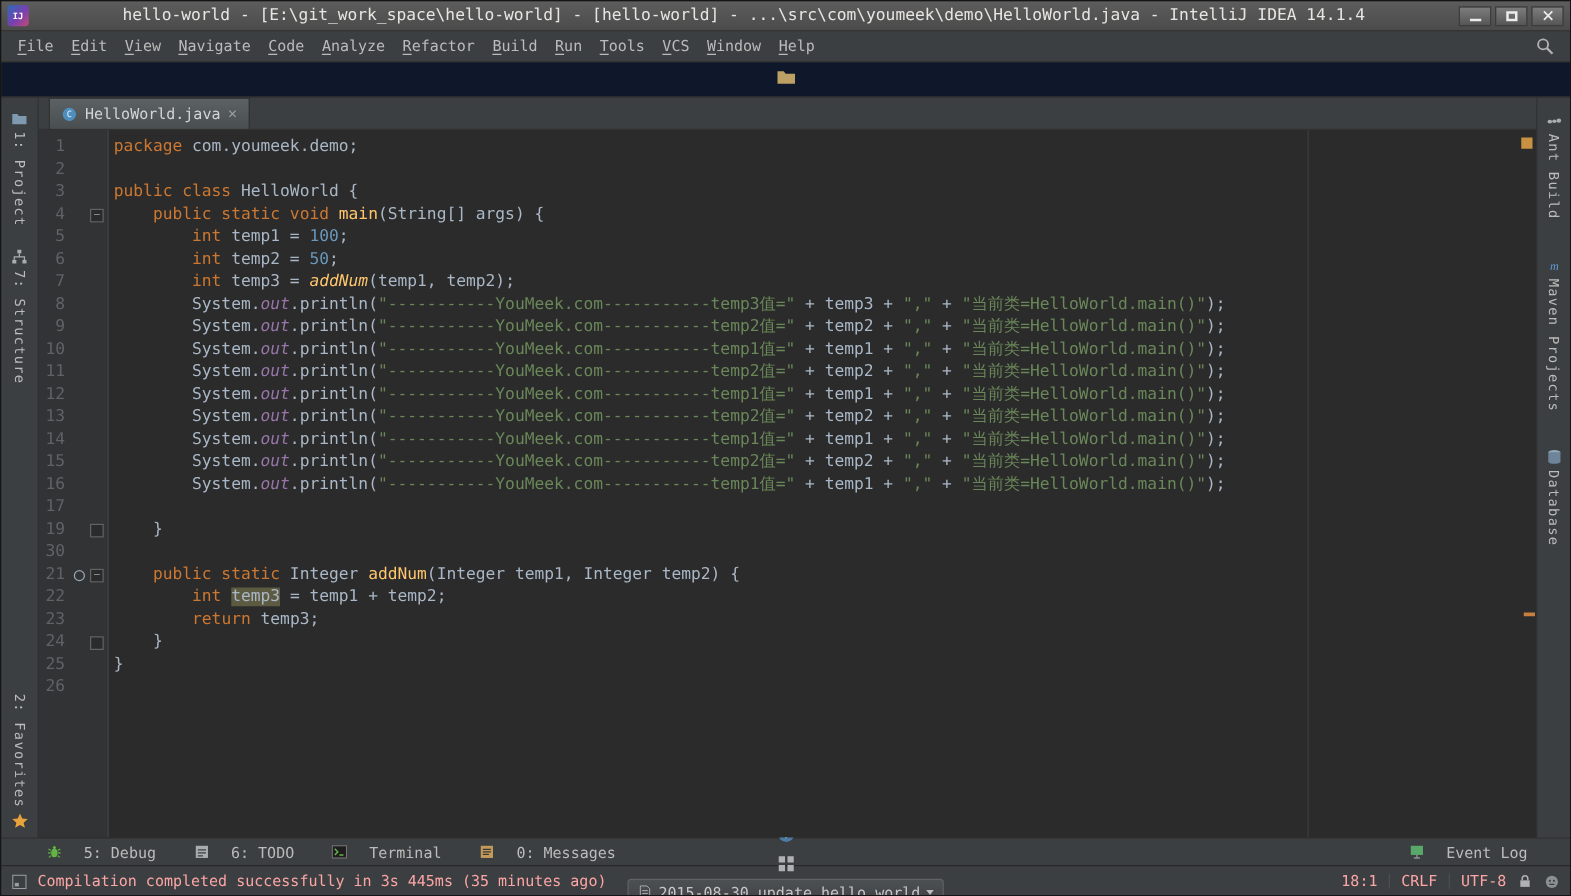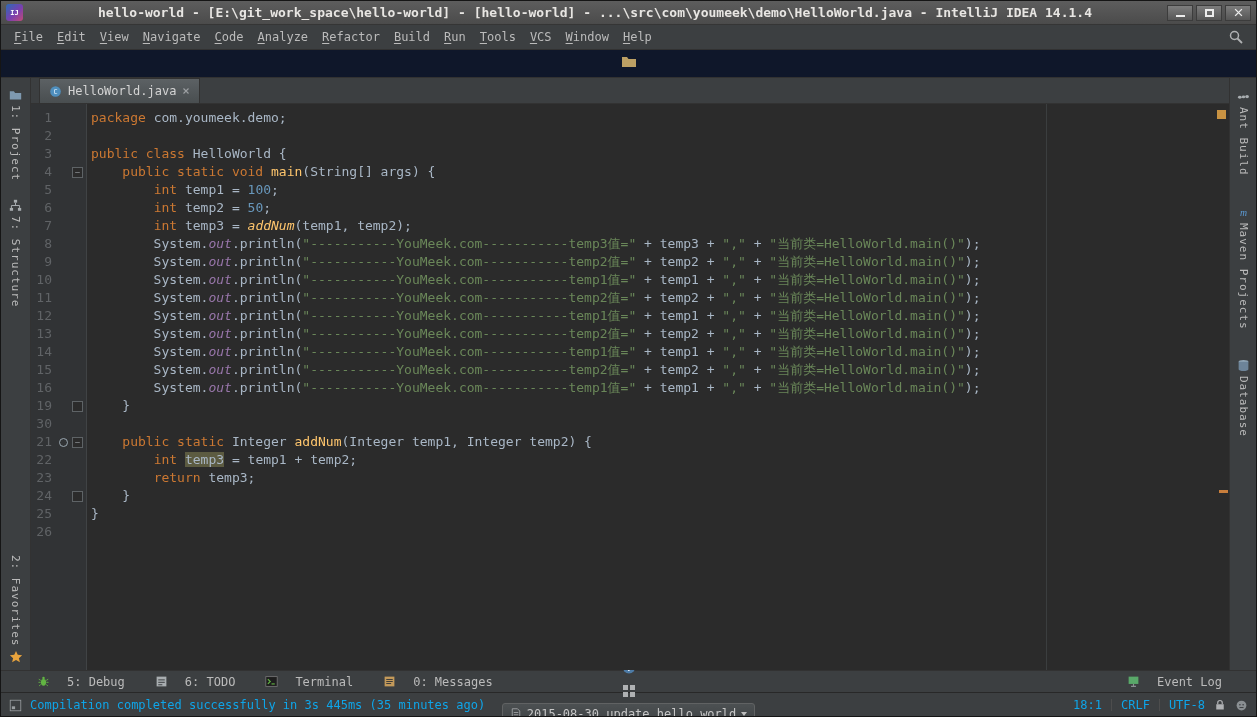--- a/index.html
+++ b/index.html
@@ -6,21 +6,21 @@
   html,body { margin:0; padding:0; background:#1a1a1a; }
   .app {
     position:relative; width:1257px; height:717px; overflow:hidden;
     background:#2B2B2B; border:1px solid #151515;
     font-family:"DejaVu Sans Mono", monospace; color:#BBBBBB;
   }
   
   .titlebar{height:24px;background:linear-gradient(#5d5d5d,#4b4b4b);display:flex;align-items:center;padding:0 5px;border-bottom:1px solid #353535;}
   .logo{width:17px;height:17px;border-radius:3px;background:linear-gradient(135deg,#2a6bb5,#7a3fb0 55%,#c14b77);display:flex;align-items:center;justify-content:center;flex:0 0 auto;}
   .logo::before{content:"IJ";font-size:7px;font-weight:bold;color:#fff;}
-  .title-text{flex:1;text-align:center;font-size:13px;font-weight:bold;color:#E8E6E3;white-space:nowrap;overflow:hidden;}
+  .title-text{flex:1;text-align:center;font-size:13px;font-weight:normal;color:#E8E6E3;white-space:nowrap;overflow:hidden;}
   .win-controls{display:flex;gap:3px;flex:0 0 auto;}
   .win-btn{width:26px;height:16px;background:linear-gradient(#7d7d7d,#565656);border:1px solid #3c3c3c;display:flex;align-items:center;justify-content:center;}
   .win-btn .bar{width:9px;height:2px;background:#ECECEC;margin-top:7px;}
   .win-btn .box{width:9px;height:8px;border:2px solid #ECECEC;}
   
   .menubar{height:25px;background:#3C3F41;display:flex;align-items:center;padding:0 8px 0 6px;border-bottom:1px solid #323232;font-size:12px;}
   .menu-items{display:flex;align-items:center;}
   .menu-item{padding:3px 7px;color:#BBBBBB;cursor:default;}
   .menu-item u{text-underline-offset:2px;}
   .menu-search{margin-left:auto;}
@@ -65,21 +65,21 @@
   .tk-fld{color:#9876AA;font-style:italic;}
   .tk-hl{color:#A9B7C6;background:#5C5B41;}
   .margin-guide{position:absolute;top:0;bottom:0;left:1015px;width:1px;background:#3B3E3F;}
   .err-corner{position:absolute;top:6px;right:3px;width:9px;height:9px;background:#C89242;}
   .stripe-mark{position:absolute;right:1px;top:386px;width:9px;height:3px;background:#C87E3C;}
   
   .bottom-strip{height:22px;background:#3C3F41;border-top:1px solid #323232;display:flex;align-items:center;padding:0 14px 0 30px;}
   .bitem{display:flex;align-items:center;gap:17px;font-size:12px;color:#BBBBBB;padding:0 6px;margin-right:18px;white-space:nowrap;}
   .bitem-right{margin-left:auto;margin-right:14px;}
   
-  .statusbar{height:25px;background:#3C3F41;border-top:1px solid #282828;display:flex;align-items:center;padding:0 8px;font-size:12px;color:#0ea5e9;}
+  .statusbar{height:25px;background:#3C3F41;border-top:1px solid #282828;display:flex;align-items:center;padding:0 8px;font-size:12px;color:#fca5a5;}
   .status-msg{margin-left:8px;white-space:nowrap;}
   .status-right{margin-left:auto;display:flex;align-items:center;gap:9px;}
   .ssep{width:1px;height:12px;background:#4d4d4d;}
   u{text-decoration:underline;}
 </style>
 </head>
 <body>
 
 <div class="app">
 
@@ -342,20 +342,21 @@
             <div class="crow"><span class="ln">7</span><span class="gic"></span><span class="foldc"></span><span class="codeln"><span class="tk-pl">        </span><span class="tk-kw">int </span><span class="tk-pl">temp3 = </span><span class="tk-call">addNum</span><span class="tk-pl">(temp1, temp2);</span></span></div>
             <div class="crow"><span class="ln">8</span><span class="gic"></span><span class="foldc"></span><span class="codeln"><span class="tk-pl">        System.</span><span class="tk-fld">out</span><span class="tk-pl">.println(</span><span class="tk-str">"-----------YouMeek.com-----------temp3值="</span><span class="tk-pl"> + temp3 + </span><span class="tk-str">","</span><span class="tk-pl"> + </span><span class="tk-str">"当前类=HelloWorld.main()"</span><span class="tk-pl">);</span></span></div>
             <div class="crow"><span class="ln">9</span><span class="gic"></span><span class="foldc"></span><span class="codeln"><span class="tk-pl">        System.</span><span class="tk-fld">out</span><span class="tk-pl">.println(</span><span class="tk-str">"-----------YouMeek.com-----------temp2值="</span><span class="tk-pl"> + temp2 + </span><span class="tk-str">","</span><span class="tk-pl"> + </span><span class="tk-str">"当前类=HelloWorld.main()"</span><span class="tk-pl">);</span></span></div>
             <div class="crow"><span class="ln">10</span><span class="gic"></span><span class="foldc"></span><span class="codeln"><span class="tk-pl">        System.</span><span class="tk-fld">out</span><span class="tk-pl">.println(</span><span class="tk-str">"-----------YouMeek.com-----------temp1值="</span><span class="tk-pl"> + temp1 + </span><span class="tk-str">","</span><span class="tk-pl"> + </span><span class="tk-str">"当前类=HelloWorld.main()"</span><span class="tk-pl">);</span></span></div>
             <div class="crow"><span class="ln">11</span><span class="gic"></span><span class="foldc"></span><span class="codeln"><span class="tk-pl">        System.</span><span class="tk-fld">out</span><span class="tk-pl">.println(</span><span class="tk-str">"-----------YouMeek.com-----------temp2值="</span><span class="tk-pl"> + temp2 + </span><span class="tk-str">","</span><span class="tk-pl"> + </span><span class="tk-str">"当前类=HelloWorld.main()"</span><span class="tk-pl">);</span></span></div>
             <div class="crow"><span class="ln">12</span><span class="gic"></span><span class="foldc"></span><span class="codeln"><span class="tk-pl">        System.</span><span class="tk-fld">out</span><span class="tk-pl">.println(</span><span class="tk-str">"-----------YouMeek.com-----------temp1值="</span><span class="tk-pl"> + temp1 + </span><span class="tk-str">","</span><span class="tk-pl"> + </span><span class="tk-str">"当前类=HelloWorld.main()"</span><span class="tk-pl">);</span></span></div>
             <div class="crow"><span class="ln">13</span><span class="gic"></span><span class="foldc"></span><span class="codeln"><span class="tk-pl">        System.</span><span class="tk-fld">out</span><span class="tk-pl">.println(</span><span class="tk-str">"-----------YouMeek.com-----------temp2值="</span><span class="tk-pl"> + temp2 + </span><span class="tk-str">","</span><span class="tk-pl"> + </span><span class="tk-str">"当前类=HelloWorld.main()"</span><span class="tk-pl">);</span></span></div>
             <div class="crow"><span class="ln">14</span><span class="gic"></span><span class="foldc"></span><span class="codeln"><span class="tk-pl">        System.</span><span class="tk-fld">out</span><span class="tk-pl">.println(</span><span class="tk-str">"-----------YouMeek.com-----------temp1值="</span><span class="tk-pl"> + temp1 + </span><span class="tk-str">","</span><span class="tk-pl"> + </span><span class="tk-str">"当前类=HelloWorld.main()"</span><span class="tk-pl">);</span></span></div>
             <div class="crow"><span class="ln">15</span><span class="gic"></span><span class="foldc"></span><span class="codeln"><span class="tk-pl">        System.</span><span class="tk-fld">out</span><span class="tk-pl">.println(</span><span class="tk-str">"-----------YouMeek.com-----------temp2值="</span><span class="tk-pl"> + temp2 + </span><span class="tk-str">","</span><span class="tk-pl"> + </span><span class="tk-str">"当前类=HelloWorld.main()"</span><span class="tk-pl">);</span></span></div>
             <div class="crow"><span class="ln">16</span><span class="gic"></span><span class="foldc"></span><span class="codeln"><span class="tk-pl">        System.</span><span class="tk-fld">out</span><span class="tk-pl">.println(</span><span class="tk-str">"-----------YouMeek.com-----------temp1值="</span><span class="tk-pl"> + temp1 + </span><span class="tk-str">","</span><span class="tk-pl"> + </span><span class="tk-str">"当前类=HelloWorld.main()"</span><span class="tk-pl">);</span></span></div>
+            <div class="crow"><span class="ln">17</span><span class="gic"></span><span class="foldc"></span><span class="codeln"></span></div>
             <div class="crow"><span class="ln">19</span><span class="gic"></span><span class="foldc fold-end"></span><span class="codeln"><span class="tk-pl">    }</span></span></div>
             <div class="crow"><span class="ln">30</span><span class="gic"></span><span class="foldc"></span><span class="codeln"></span></div>
             <div class="crow"><span class="ln">21</span><span class="gic gdot"></span><span class="foldc fold-open"></span><span class="codeln"><span class="tk-pl">    </span><span class="tk-kw">public static </span><span class="tk-pl">Integer </span><span class="tk-decl">addNum</span><span class="tk-pl">(Integer temp1, Integer temp2) {</span></span></div>
             <div class="crow"><span class="ln">22</span><span class="gic"></span><span class="foldc"></span><span class="codeln"><span class="tk-pl">        </span><span class="tk-kw">int </span><span class="tk-hl">temp3</span><span class="tk-pl"> = temp1 + temp2;</span></span></div>
             <div class="crow"><span class="ln">23</span><span class="gic"></span><span class="foldc"></span><span class="codeln"><span class="tk-pl">        </span><span class="tk-kw">return </span><span class="tk-pl">temp3;</span></span></div>
             <div class="crow"><span class="ln">24</span><span class="gic"></span><span class="foldc fold-end"></span><span class="codeln"><span class="tk-pl">    }</span></span></div>
             <div class="crow"><span class="ln">25</span><span class="gic"></span><span class="foldc"></span><span class="codeln"><span class="tk-pl">}</span></span></div>
             <div class="crow"><span class="ln">26</span><span class="gic"></span><span class="foldc"></span><span class="codeln"></span></div>
           </div>
         <div class="err-corner"></div>

